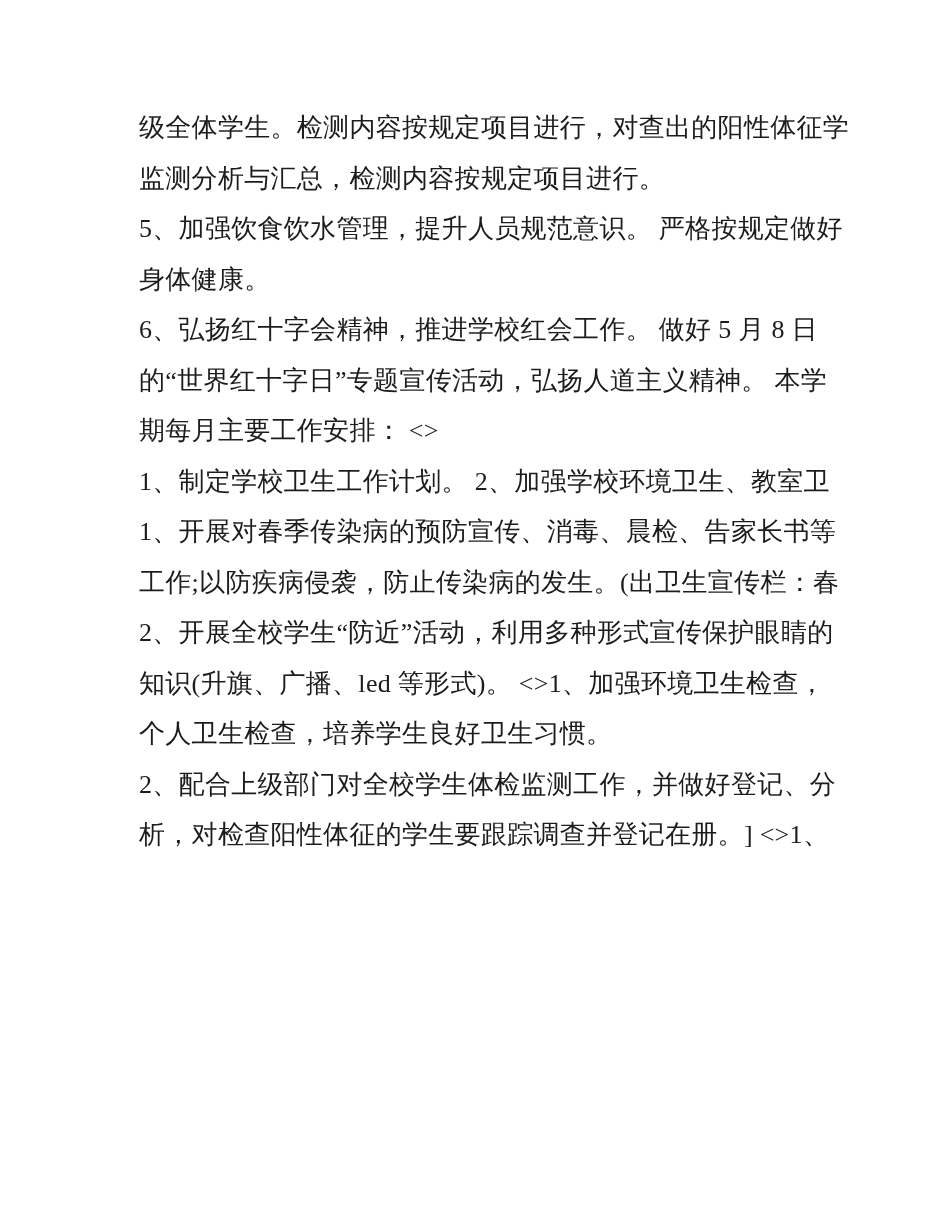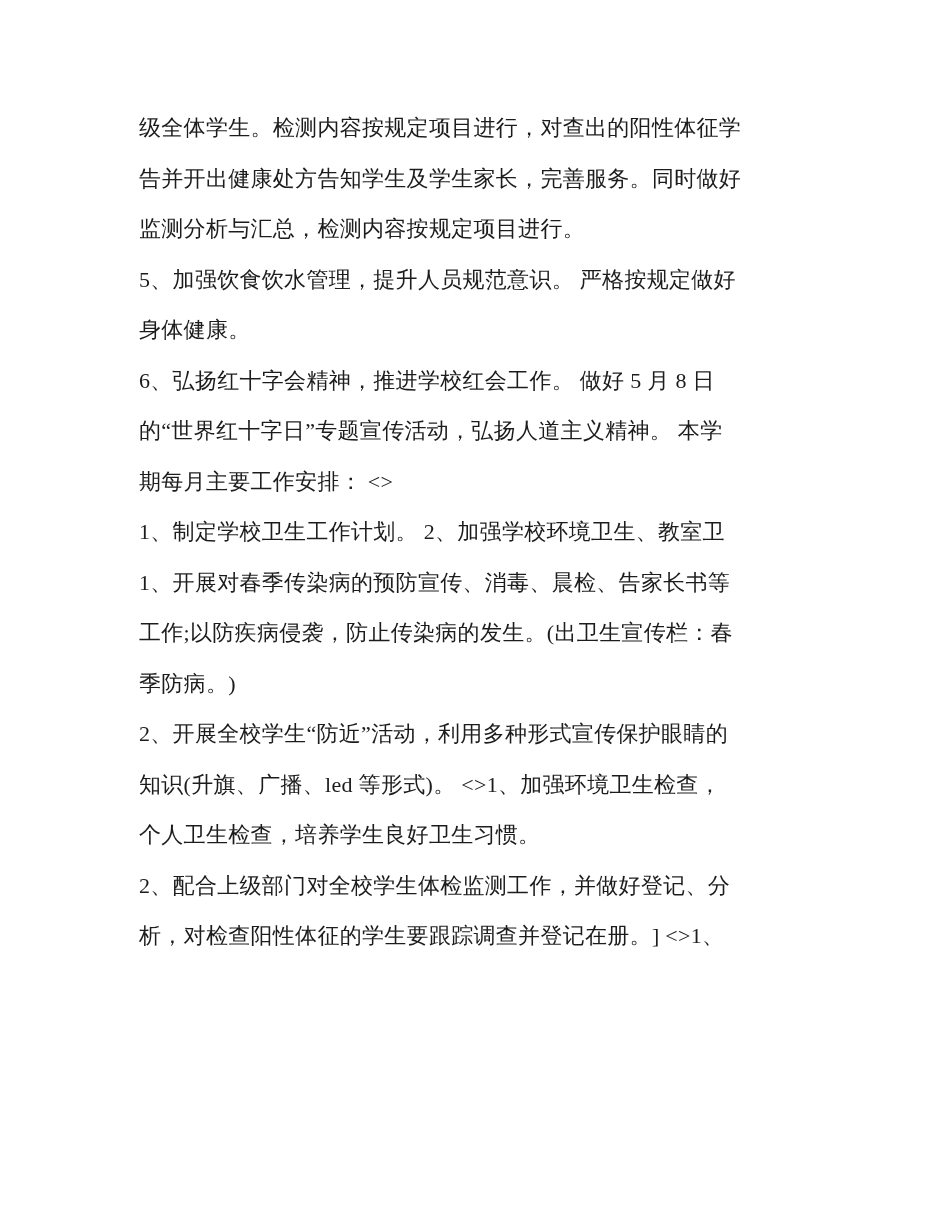--- a/index.html
+++ b/index.html
@@ -17,39 +17,37 @@
   .page {
     position: absolute;
     left: 139px;
     top: 103px;
     width: 700px;
     color: #1c1c1c;
   }
   .line {
     height: 50.5px;
     line-height: 50.5px;
-    font-size: 22px;
+    font-size: 26px;
     letter-spacing: 0.3px;
     white-space: nowrap;
   }
 </style>
 </head>
 <body>
 
 <div class="page">
   <div class="line">级全体学生。检测内容按规定项目进行，对查出的阳性体征学</div>
-  <div class="line">告并开出健康处方告知学生及学生家长，完善服务。同时做好</div>
   <div class="line">监测分析与汇总，检测内容按规定项目进行。</div>
   <div class="line">5、加强饮食饮水管理，提升人员规范意识。 严格按规定做好</div>
   <div class="line">身体健康。</div>
   <div class="line">6、弘扬红十字会精神，推进学校红会工作。 做好 5 月 8 日</div>
   <div class="line">的“世界红十字日”专题宣传活动，弘扬人道主义精神。 本学</div>
   <div class="line">期每月主要工作安排： &lt;&gt;</div>
   <div class="line">1、制定学校卫生工作计划。 2、加强学校环境卫生、教室卫</div>
   <div class="line">1、开展对春季传染病的预防宣传、消毒、晨检、告家长书等</div>
   <div class="line">工作;以防疾病侵袭，防止传染病的发生。(出卫生宣传栏：春</div>
-  <div class="line">季防病。)</div>
   <div class="line">2、开展全校学生“防近”活动，利用多种形式宣传保护眼睛的</div>
   <div class="line">知识(升旗、广播、led 等形式)。 &lt;&gt;1、加强环境卫生检查，</div>
   <div class="line">个人卫生检查，培养学生良好卫生习惯。</div>
   <div class="line">2、配合上级部门对全校学生体检监测工作，并做好登记、分</div>
   <div class="line">析，对检查阳性体征的学生要跟踪调查并登记在册。] &lt;&gt;1、</div>
 </div>
 
 </body></html>

